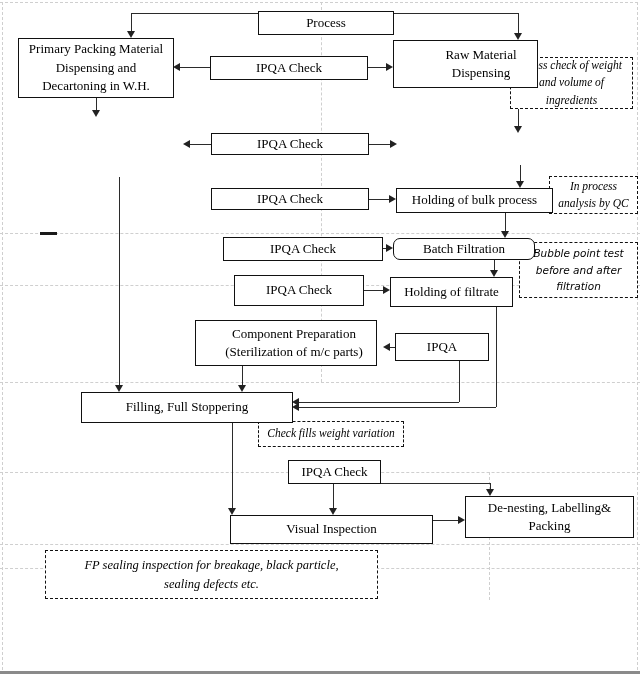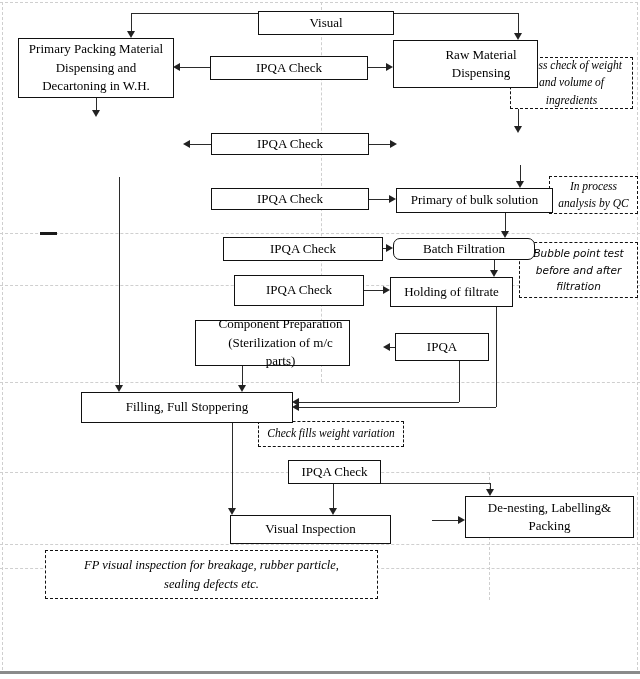--- a/index.html
+++ b/index.html
@@ -75,25 +75,25 @@
   #ipqa1{left:210px;top:56px;width:158px;height:24px;}
   #syringes{left:8px;top:117px;width:176px;height:61px;}
   #ipqa2{left:211px;top:133px;width:158px;height:22px;}
   #batch-manufacturing{left:397px;top:133px;width:141px;height:33px;}
   #ipqa3{left:211px;top:188px;width:158px;height:22px;}
   #holding-bulk{left:396px;top:188px;width:157px;height:25px;}
   #ipqa4{left:223px;top:237px;width:160px;height:24px;}
   #batch-filtration{left:393px;top:238px;width:142px;height:22px;border-radius:7px;}
   #ipqa5{left:234px;top:275px;width:130px;height:31px;}
   #holding-filtrate{left:390px;top:277px;width:123px;height:30px;}
-  #component-prep{left:195px;top:320px;width:155px;height:46px;padding-left:16px;}
+  #component-prep{left:195px;top:320px;width:182px;height:46px;padding-left:16px;}
   #ipqa-small{left:395px;top:333px;width:94px;height:28px;}
   #filling{left:81px;top:392px;width:212px;height:31px;}
   #ipqa6{left:288px;top:460px;width:93px;height:24px;}
-  #visual-inspection{left:230px;top:515px;width:161px;height:29px;}
+  #visual-inspection{left:230px;top:515px;width:203px;height:29px;}
   #denesting{left:465px;top:496px;width:169px;height:42px;}
   #note-cross{left:510px;top:57px;width:123px;height:52px;}
   #note-inprocess{left:549px;top:176px;width:89px;height:38px;}
   #note-bubble{left:519px;top:242px;width:119px;height:56px;font-family:"DejaVu Sans",sans-serif;font-size:10.5px;line-height:1.6;}
   #note-checkfills{left:258px;top:421px;width:146px;height:26px;}
   #note-fp-visual{left:45px;top:550px;width:333px;height:49px;font-size:12.5px;}
   #note-fp-analysis{left:437px;top:550px;width:136px;height:49px;font-size:12.5px;}
 </style>
 </head>
 <body>
@@ -158,30 +158,30 @@
   <div class="lv" id="c-fill-vi"></div>
   <div class="ah down" id="a-fill-vi"></div>
   <div class="lv" id="c-ipqa6-vi"></div>
   <div class="ah down" id="a-ipqa6-vi"></div>
   <div class="lh" id="c-ipqa6-h"></div>
   <div class="lv" id="c-ipqa6-v"></div>
   <div class="ah down" id="a-ipqa6-dn"></div>
   <div class="lh" id="c-vi-dn"></div>
   <div class="ah right" id="a-vi-dn"></div>
 
-  <div class="node" id="process">Visual</div>
+  <div class="node" id="process">Process</div>
   <div class="node" id="primary-packing">Primary Packing Material
 Dispensing and
 Decartoning in W.H.</div>
   <div class="node" id="raw-material">Raw Material
 Dispensing</div>
   <div class="node" id="ipqa1">IPQA Check</div>
   <div class="node" id="ipqa2">IPQA Check</div>
   <div class="node" id="ipqa3">IPQA Check</div>
-  <div class="node" id="holding-bulk">Primary of bulk solution</div>
+  <div class="node" id="holding-bulk">Holding of bulk process</div>
   <div class="node" id="ipqa4">IPQA Check</div>
   <div class="node" id="batch-filtration">Batch Filtration</div>
   <div class="node" id="ipqa5">IPQA Check</div>
   <div class="node" id="holding-filtrate">Holding of filtrate</div>
   <div class="node" id="component-prep">Component Preparation
 (Sterilization of m/c parts)</div>
   <div class="node" id="ipqa-small">IPQA</div>
   <div class="node" id="filling">Filling, Full Stoppering</div>
   <div class="node" id="ipqa6">IPQA Check</div>
   <div class="node" id="visual-inspection">Visual Inspection</div>
@@ -190,16 +190,16 @@
 
   <div class="note" id="note-cross">Cross check of weight
 and volume of
 ingredients</div>
   <div class="note" id="note-inprocess">In process
 analysis by QC</div>
   <div class="note" id="note-bubble">Bubble point test
 before and after
 filtration</div>
   <div class="note" id="note-checkfills">Check fills weight variation</div>
-  <div class="note" id="note-fp-visual">FP visual inspection for breakage, rubber particle,
+  <div class="note" id="note-fp-visual">FP sealing inspection for breakage, black particle,
 sealing defects etc.</div>
 
 </div>
 
 </body></html>

